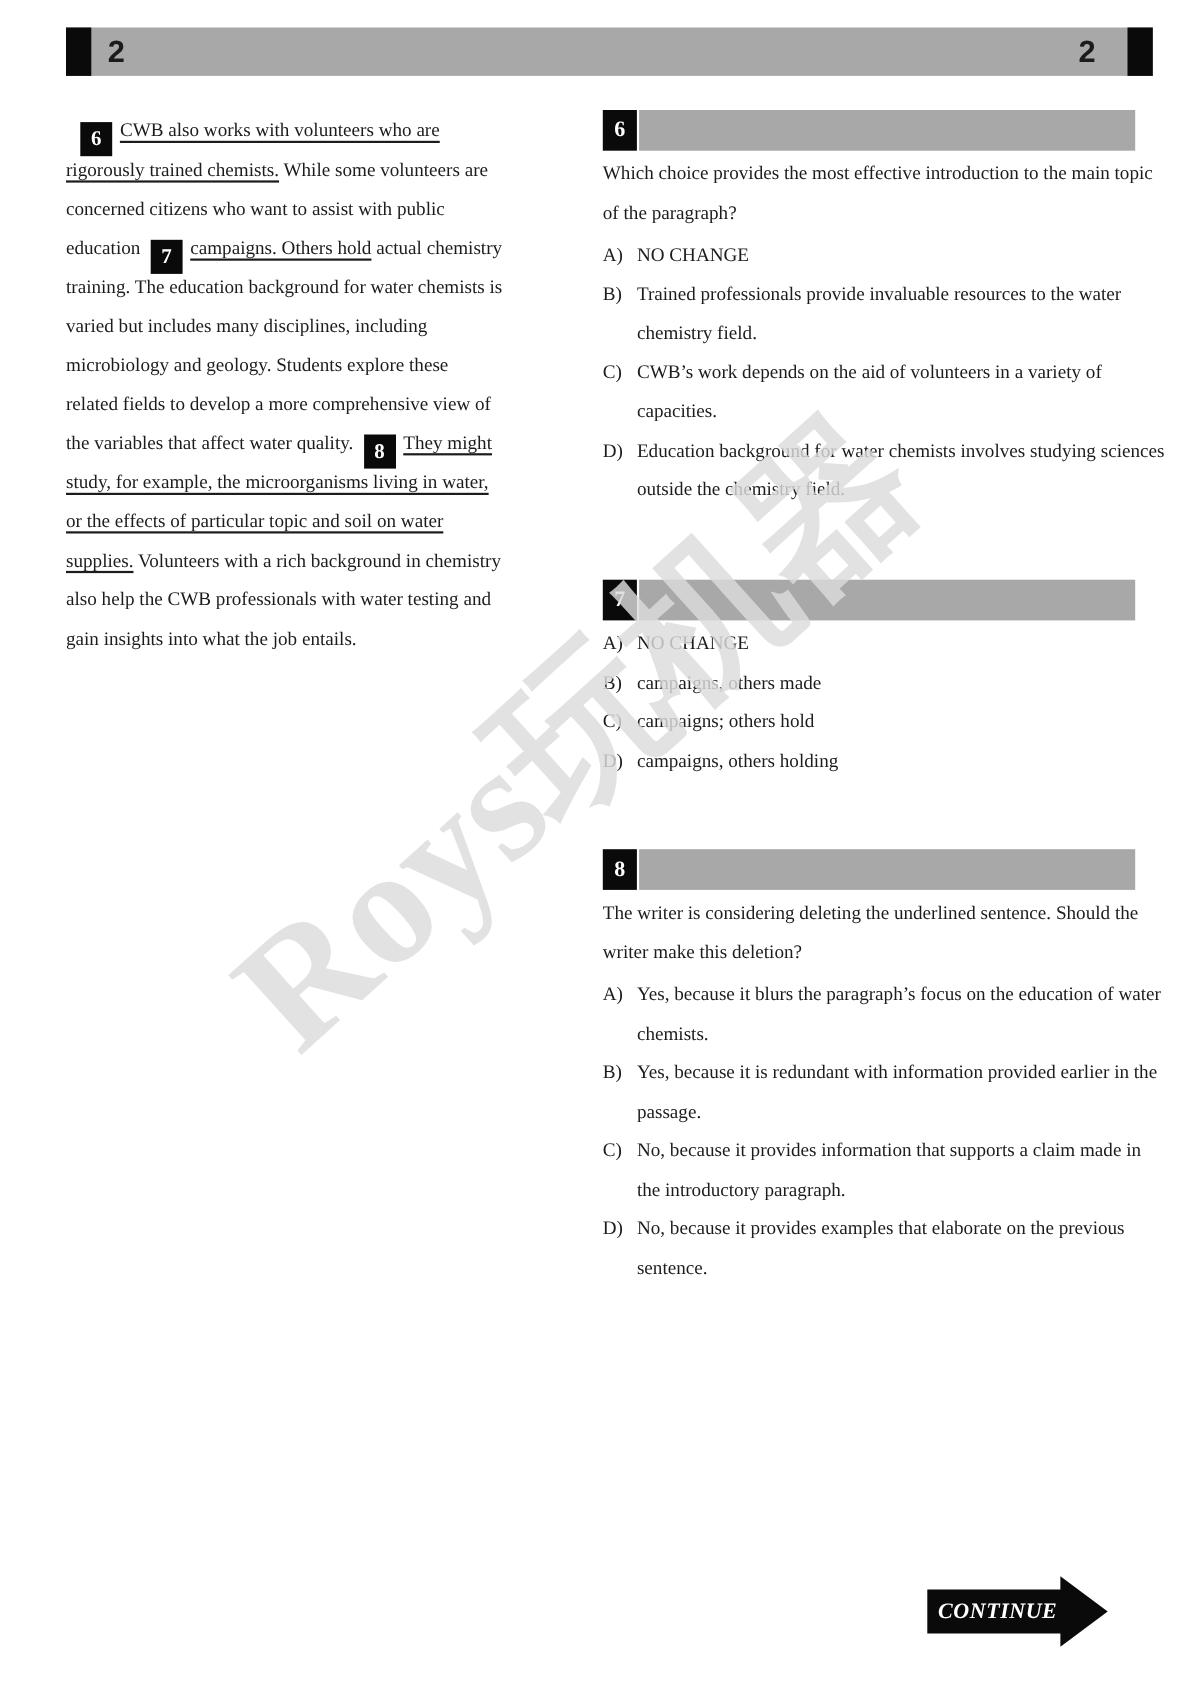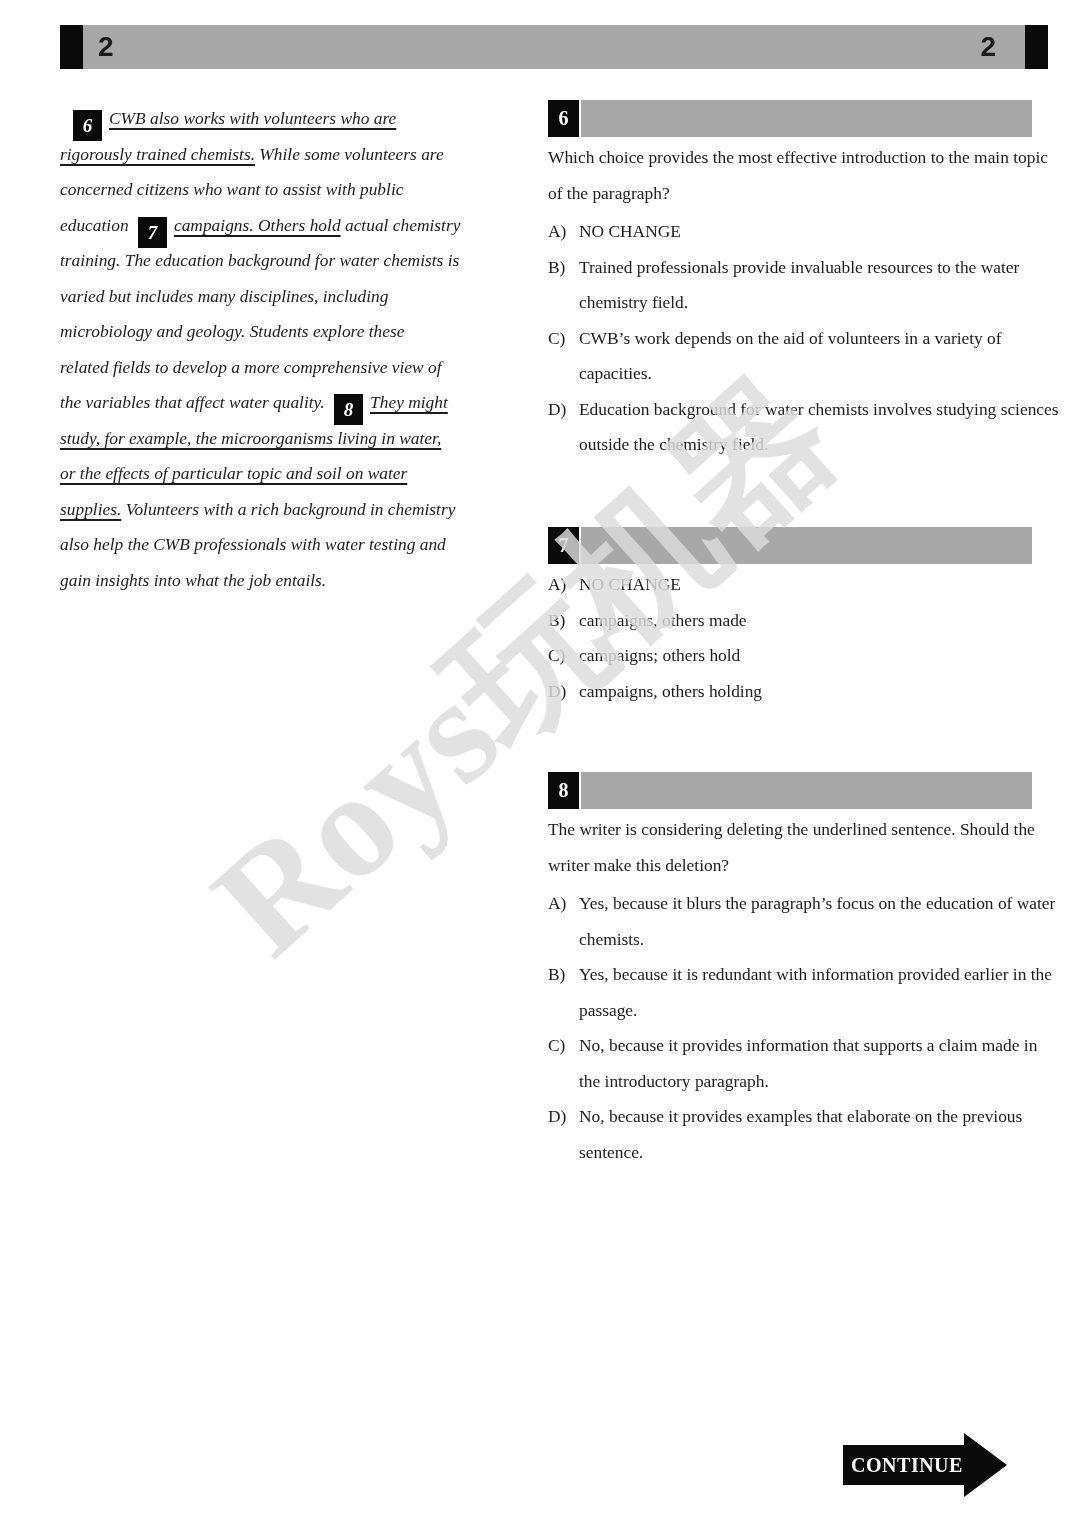--- a/index.html
+++ b/index.html
@@ -16,21 +16,21 @@
   .cap{position:absolute;top:0;width:23px;height:44px;background:var(--marker-black,#0a0a0a);}
   .cap.left{left:0;}
   .cap.right{right:0;}
   .secnum{
     position:absolute;top:0;height:44px;display:flex;align-items:center;
     font-family:"Liberation Sans",sans-serif;font-weight:700;font-size:28px;line-height:44px;color:#1b1b1b;
   }
   .secnum.left{left:38px;}
   .secnum.right{right:52px;}
   
-  .passage{position:absolute;left:60px;top:101px;width:462px;font-style:italic;}
+  .passage{position:absolute;left:60px;top:101px;width:462px;}
   .pline{white-space:nowrap;height:35.5px;}
   .pline.indent{padding-left:13px;}
   .qbox{
     display:inline-block;width:29px;height:31px;background:var(--marker-black,#0a0a0a);
     color:#fff;text-align:center;line-height:31px;font-size:19px;font-weight:700;
     vertical-align:-8px;margin:0 7px 0 5px;
   }
   .pline.indent .qbox{margin-left:0;}
   .u{text-decoration:underline;text-underline-offset:4px;text-decoration-thickness:1.5px;}
   
@@ -54,21 +54,21 @@
   .choice .ctext{flex:0 1 481px;}
   
   .watermark{
     position:absolute;left:288px;top:830px;width:900px;
     font-size:150px;line-height:150px;font-weight:700;
     color:var(--watermark-gray,#dcdcdc);opacity:.82;white-space:nowrap;
     transform:rotate(-42deg);transform-origin:0 100%;
     pointer-events:none;z-index:5;
   }
   
-  .continue{position:absolute;left:843px;top:1432px;width:164px;height:66px;cursor:pointer;}
+  .continue{position:absolute;left:843px;top:1432px;width:164px;height:66px;cursor:pointer;font-style:italic;}
   .c-rect{
     position:absolute;left:0;top:13px;width:128px;height:40px;background:var(--marker-black,#0a0a0a);
     color:#fff;display:flex;align-items:center;justify-content:center;
     font-size:20px;font-weight:700;letter-spacing:.5px;line-height:40px;
   }
   .c-tri{
     position:absolute;left:121px;top:1px;width:0;height:0;
     border-top:32px solid transparent;border-bottom:32px solid transparent;
     border-left:43px solid var(--marker-black,#0a0a0a);
   }

